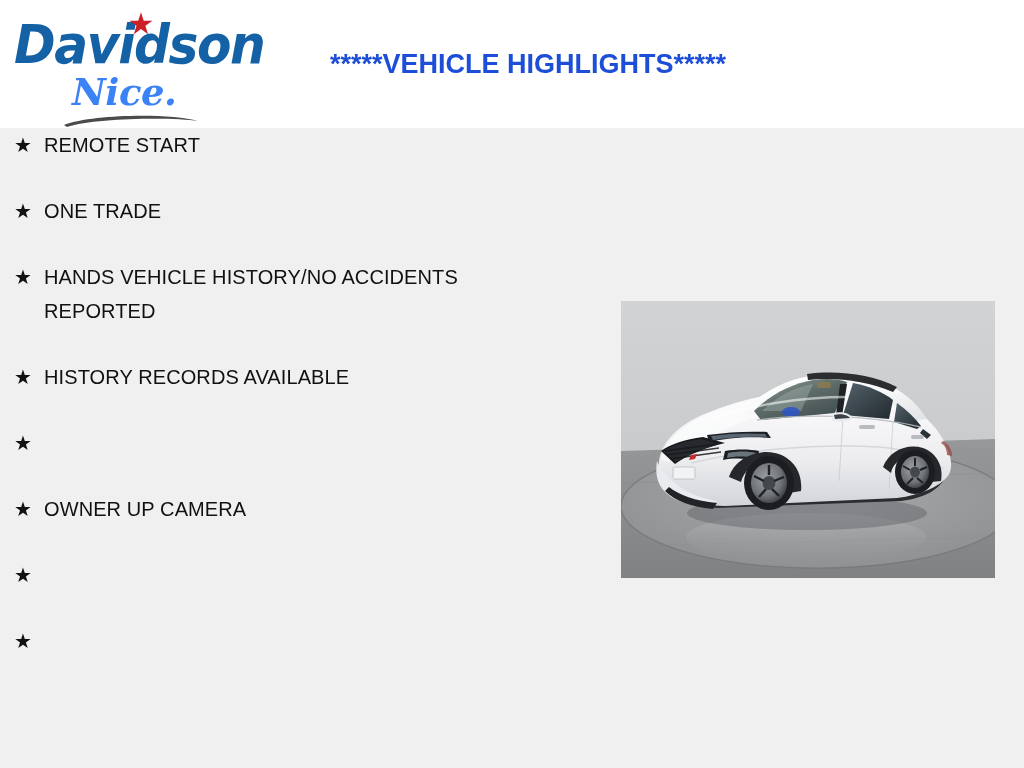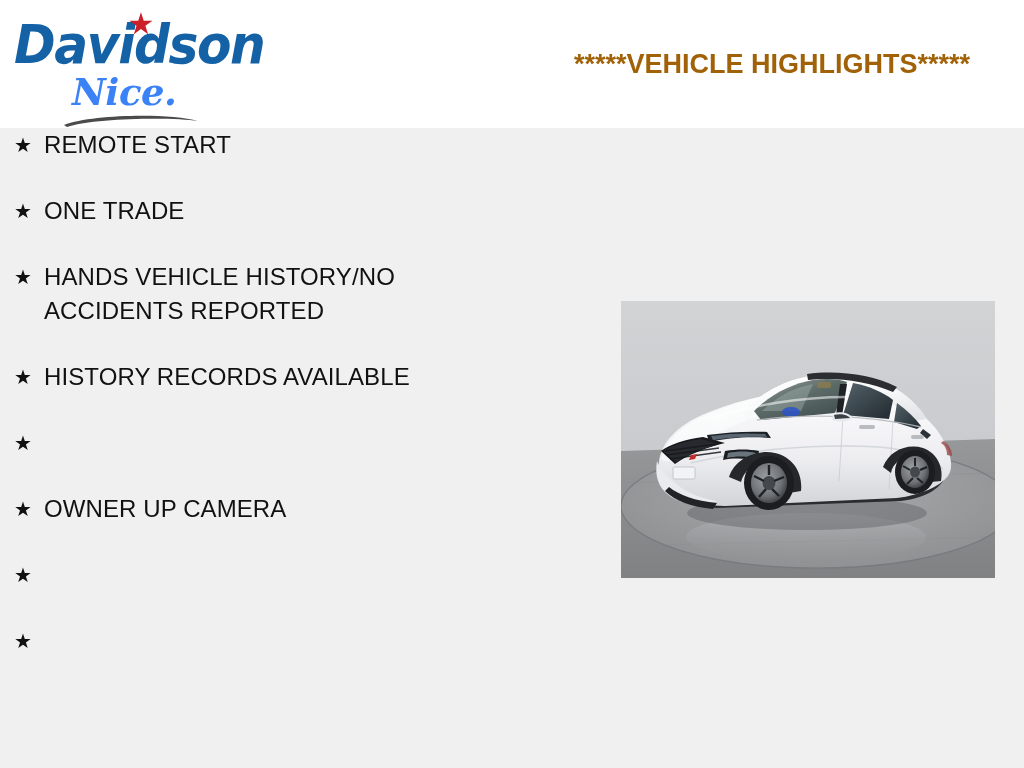--- a/index.html
+++ b/index.html
@@ -91,27 +91,27 @@
     overflow: hidden;
   }
   .logo-swoosh svg { display: block; }
 
   
   .title {
     position: absolute;
     left: 330px;
     top: 48px;
     width: 640px;
-    text-align: right;
+    text-align: left;
     font-family: "Liberation Sans", sans-serif;
     font-weight: bold;
     font-size: 27px;
     line-height: 32px;
     letter-spacing: 0px;
-    color: #a16207;
+    color: #1d4ed8;
     white-space: nowrap;
   }
 
   
   .body-area {
     position: absolute;
     left: 0;
     top: 128px;
     width: 1024px;
     height: 640px;
@@ -140,21 +140,21 @@
     flex: 0 0 auto;
     width: 30px;
     font-size: 20px;
     line-height: 34px;
     color: #111111;
     text-align: left;
   }
   .hl-text {
     flex: 1 1 auto;
     font-family: "Liberation Sans", sans-serif;
-    font-size: 24px;
+    font-size: 20px;
     line-height: 34px;
     color: #111111;
     letter-spacing: 0.1px;
     max-width: 440px;
   }
 
   
   .vehicle-photo {
     position: absolute;
     left: 621px;

